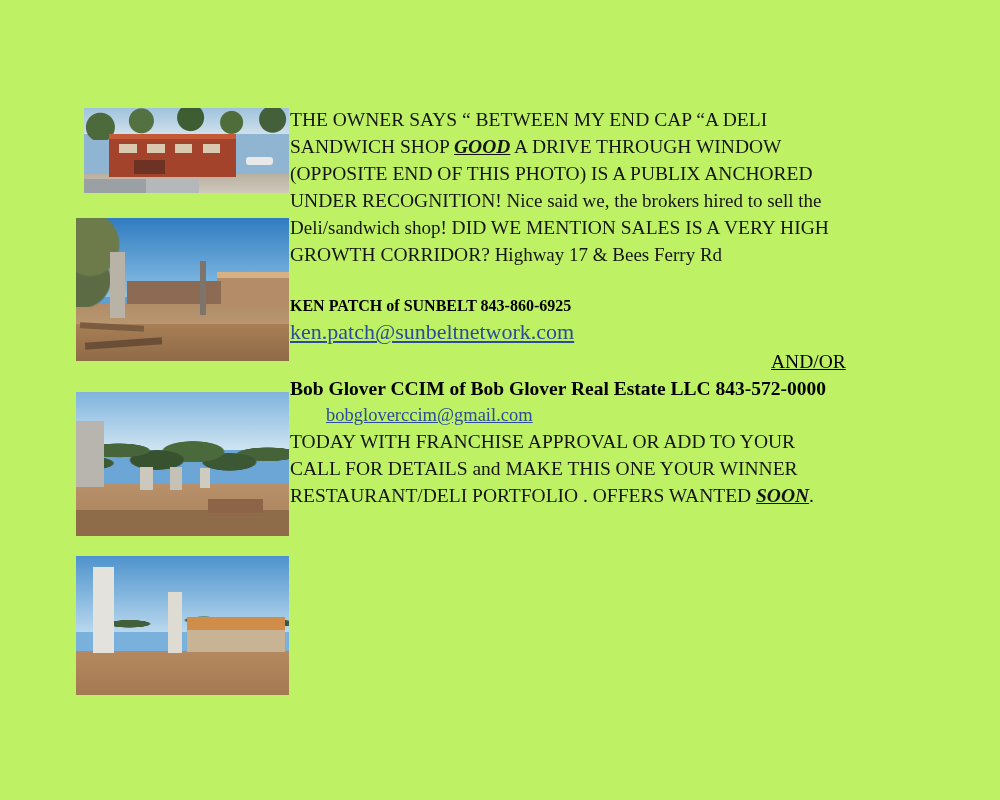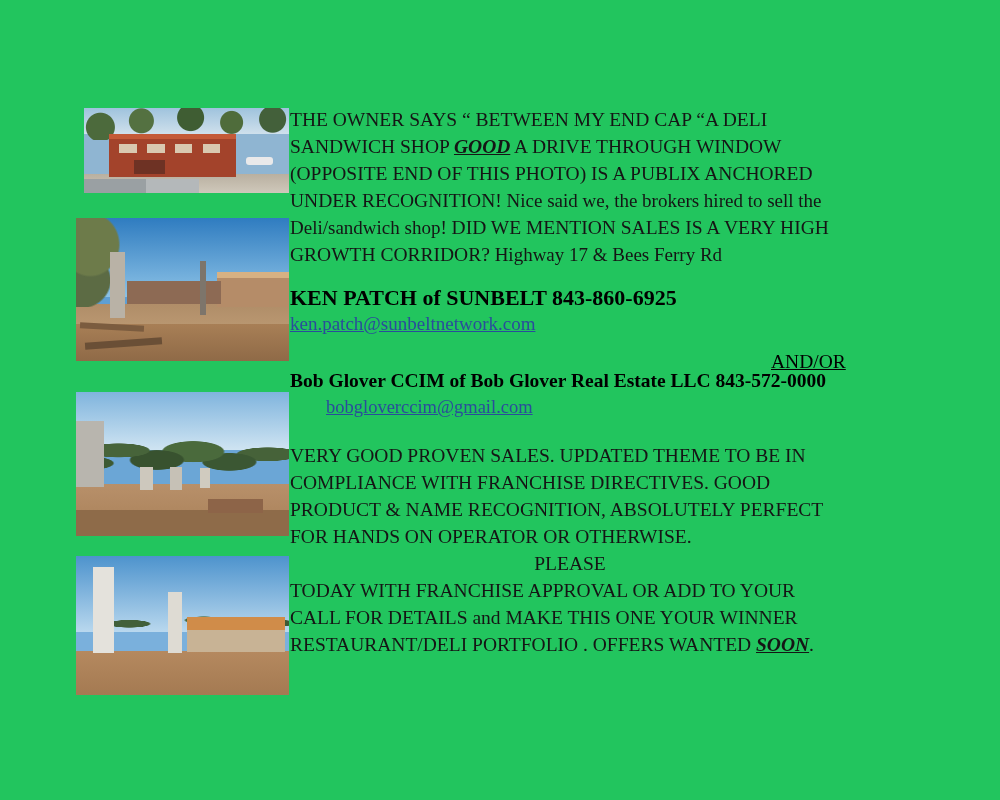--- a/index.html
+++ b/index.html
@@ -11,21 +11,21 @@
     width: 1000px;
     height: 800px;
     overflow: hidden;
     font-family: "Liberation Serif", serif;
     color: #000000;
   }
   #page {
     position: relative;
     width: 1000px;
     height: 800px;
-    background: #22c55e;
+    background: #bef264;
   }
 
   
   .photo {
     position: absolute;
     overflow: hidden;
     border: 0;
   }
   .photo .sky          { position:absolute; left:0; right:0; top:0; }
   .photo .ground       { position:absolute; left:0; right:0; bottom:0; }
@@ -116,28 +116,28 @@
     font-size: 19.5px;
     line-height: 27px;
     color: #151515;
   }
   .u-bold-ital { font-weight: bold; font-style: italic; text-decoration: underline; }
   .small-mixed { font-size: 19px; text-align: right; }
 
   .contact-name {
     font-family: "Liberation Serif", serif;
     font-weight: bold;
-    font-size: 22px;
-    line-height: 27px;
-    margin-top: 16px;
+    font-size: 16px;
+    line-height: 27px;
+    margin-top: 24px;
   }
   .email {
     color: #2a4c9b;
     text-decoration: underline;
-    font-size: 19px;
+    font-size: 22px;
     line-height: 26px;
     font-family: "Liberation Serif", serif;
   }
   .andor {
     position: absolute;
     left: 481px;
     top: 245px;
     font-size: 19.5px;
     text-decoration: underline;
     font-family: "Liberation Serif", serif;
@@ -235,27 +235,20 @@
       <div><span>GROWTH CORRIDOR?</span><span class="small-mixed"> Highway 17 &amp; Bees Ferry Rd</span></div>
     </div>
 
     <div class="contact-name">KEN PATCH of SUNBELT 843-860-6925</div>
     <a class="email" href="#">ken.patch@sunbeltnetwork.com</a>
     <span class="andor">AND/OR</span>
 
     <div class="contact2">Bob Glover CCIM of Bob Glover Real Estate LLC    843-572-0000</div>
     <a class="email2" href="#">bobgloverccim@gmail.com</a>
 
-    <div class="para block2">
-      <div>VERY GOOD PROVEN SALES. UPDATED THEME TO BE IN</div>
-      <div>COMPLIANCE WITH FRANCHISE DIRECTIVES. GOOD</div>
-      <div> PRODUCT &amp; NAME RECOGNITION, ABSOLUTELY PERFECT</div>
-      <div>FOR HANDS ON OPERATOR OR OTHERWISE.</div>
-      <div class="please">PLEASE</div>
-    </div>
 
     <div class="para block3">
       <div>TODAY WITH FRANCHISE APPROVAL OR ADD TO YOUR</div>
       <div><span>CALL FOR DETAILS and</span><span> MAKE THIS ONE YOUR WINNER</span></div>
       <div><span>RESTAURANT/DELI PORTFOLIO . OFFERS WANTED </span><span class="soon">SOON</span><span>.</span></div>
     </div>
 
   </div>
 </div>
 

